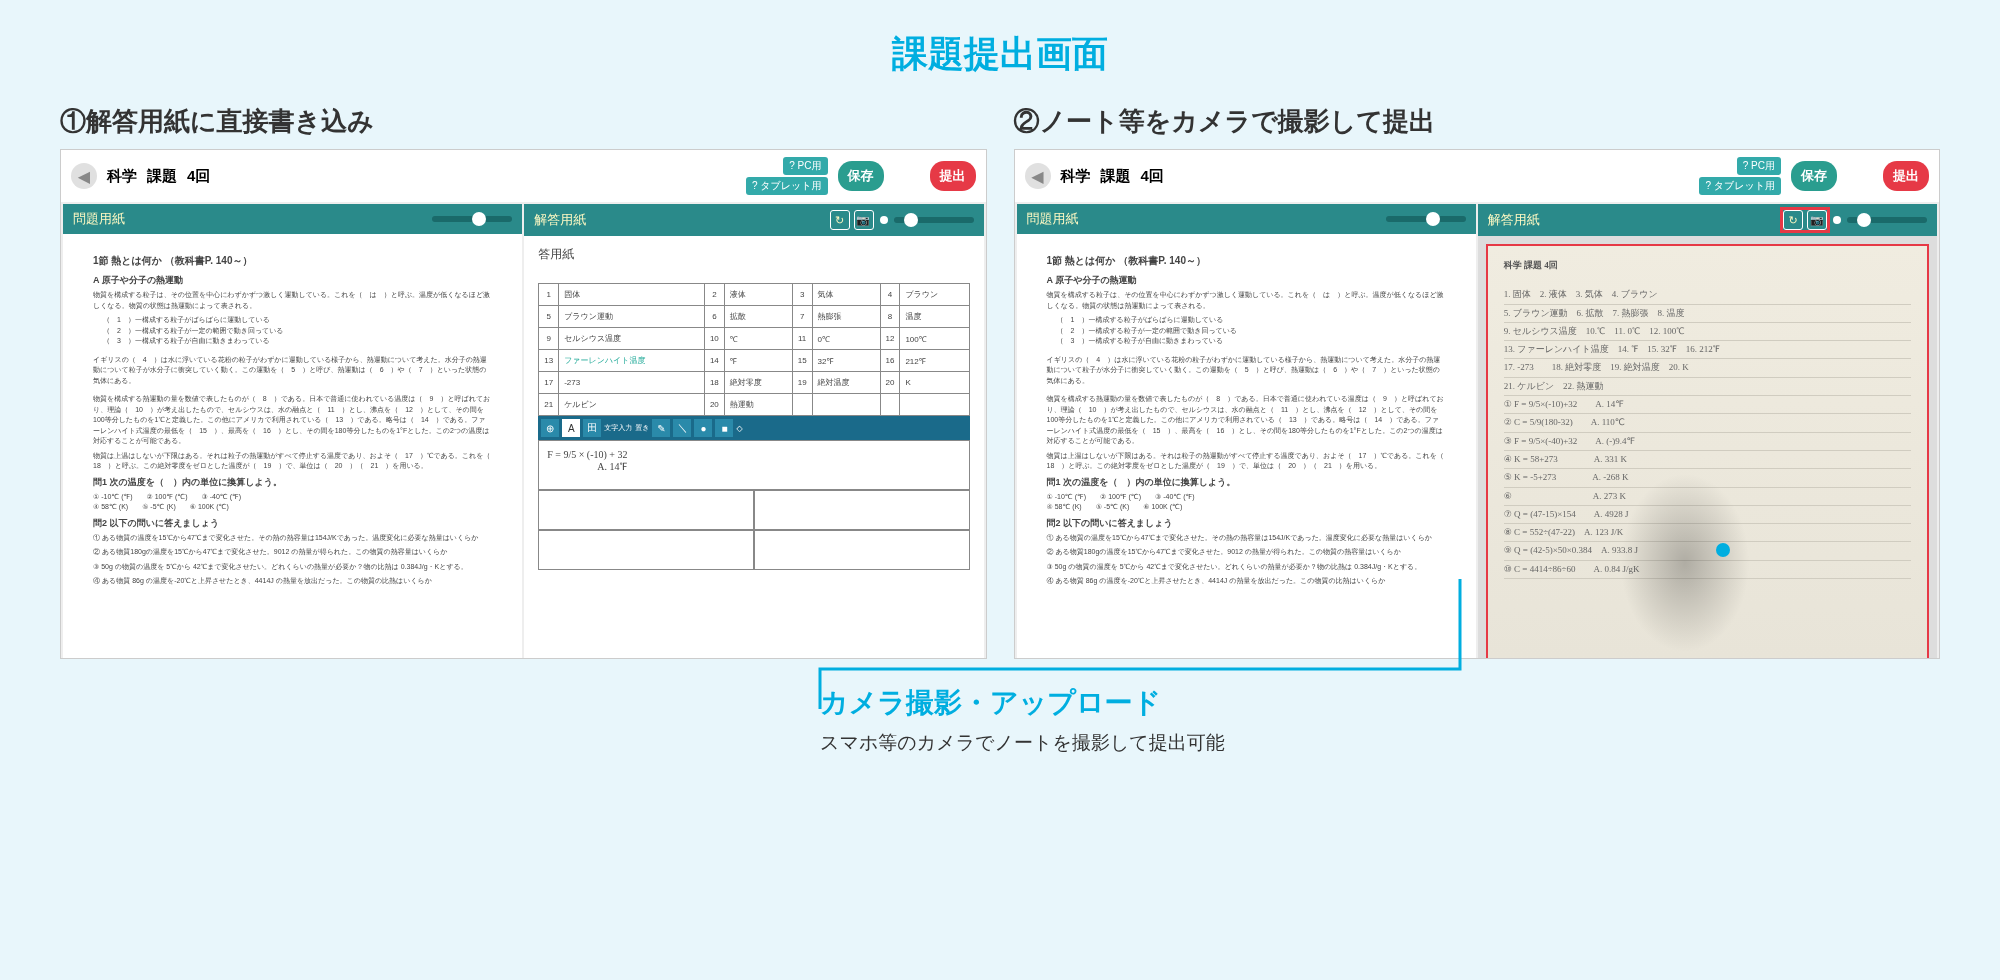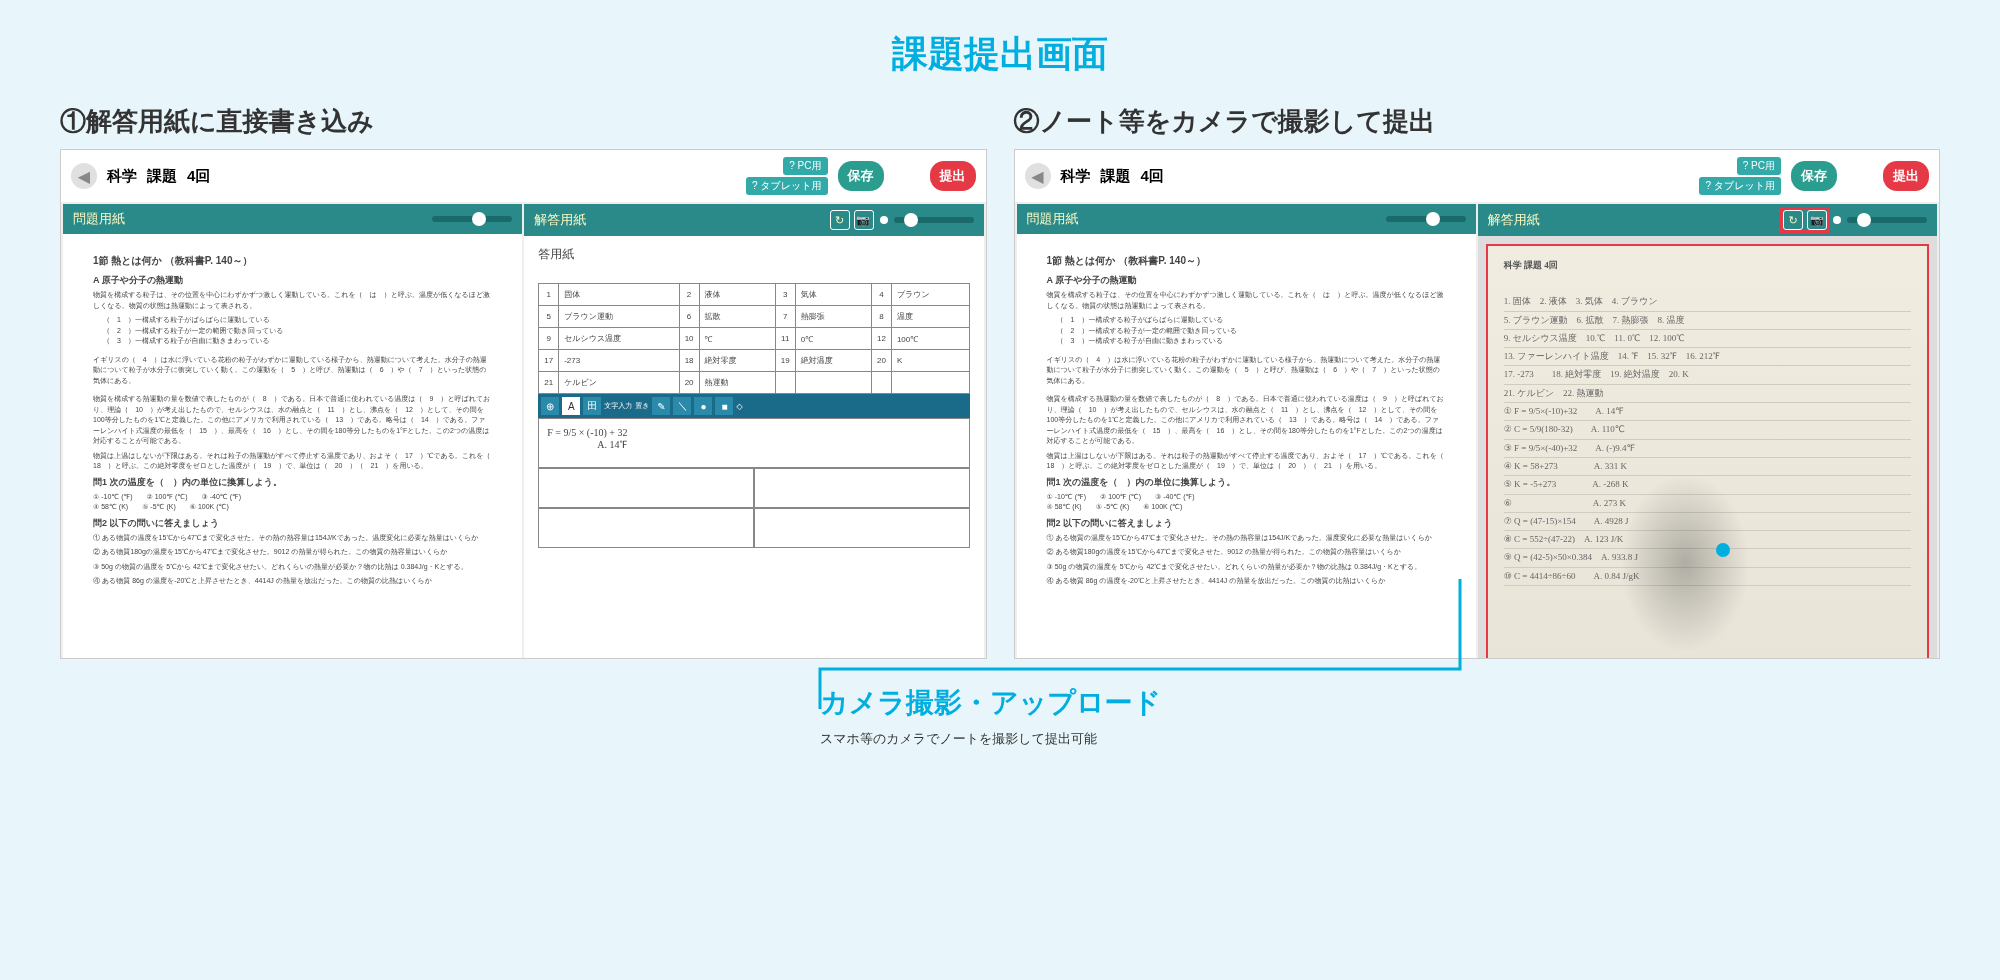--- a/index.html
+++ b/index.html
@@ -40,21 +40,21 @@
 .formula-row { display: flex; }
 .formula-cell { flex: 1; border: 1px solid #888; padding: 8px; font-size: 10px; font-family: serif; height: 50px; }
 .formula-cell.active { border: 3px solid #2a4a9a; }
 .empty-row { display: flex; }
 .empty-cell { flex: 1; border: 1px solid #888; height: 40px; }
 .photo-sheet { position: absolute; left: 8px; right: 8px; top: 8px; bottom: 8px; border: 2px solid #e63946; background: linear-gradient(#f0ece0,#e8e4d8); padding: 12px 16px; font-size: 9px; font-family: serif; color: #666; line-height: 1.7; }
 .photo-sheet .hw-line { border-bottom: 1px solid #d0ccc0; padding: 1px 0; white-space: nowrap; overflow: hidden; }
 .shadow-blob { position: absolute; left: 30%; top: 55%; width: 130px; height: 180px; background: radial-gradient(ellipse, rgba(0,0,0,0.25), transparent 70%); }
 .callout-box { margin-top: 25px; padding-left: 760px; position: relative; }
 .callout-title { color: #00aee0; font-size: 28px; font-weight: bold; margin-bottom: 8px; }
-.callout-desc { font-size: 13px; color: #333; }
+.callout-desc { font-size: 19px; color: #333; }
 .callout-dot { position: absolute; width: 14px; height: 14px; background: #00aee0; border-radius: 50%; }
 .highlight-box { position: absolute; border: 3px solid #e63946; }
 </style>
 </head>
 <body>
 
 <div class="main-title">課題提出画面</div>
 
 <div class="panels">
 
@@ -146,20 +146,30 @@
                     <td class="num">9</td>
                     <td>セルシウス温度</td>
                     <td class="num">10</td>
                     <td>℃</td>
                     <td class="num">11</td>
                     <td>0℃</td>
                     <td class="num">12</td>
                     <td>100℃</td>
                   </tr>
             <tr>
+                    <td class="num">13</td>
+                    <td style="color:#2a9">ファーレンハイト温度</td>
+                    <td class="num">14</td>
+                    <td>℉</td>
+                    <td class="num">15</td>
+                    <td>32℉</td>
+                    <td class="num">16</td>
+                    <td>212℉</td>
+                  </tr>
+            <tr>
                     <td class="num">17</td>
                     <td>-273</td>
                     <td class="num">18</td>
                     <td>絶対零度</td>
                     <td class="num">19</td>
                     <td>絶対温度</td>
                     <td class="num">20</td>
                     <td>K</td>
                   </tr>
             <tr>
@@ -258,21 +268,21 @@
             <div class="icon-box">📷</div>
             <div class="highlight-box" style="left:-3px;top:-3px;right:-3px;bottom:-3px"></div>
           </div>
           <div class="dot"></div>
           <div class="slider-track">
                 <div class="slider-thumb" style="left:10px"></div>
               </div>
         </div>
         <div class="pane-body" style="padding:0;background:#ddd">
           <div class="photo-sheet">
-            <div style="font-weight:bold;color:#555;margin-bottom:20px">科学 課題 4回</div>
+            <div style="font-weight:bold;color:#555;margin-bottom:13px">科学 課題 4回</div>
             <div class="hw-line">1. 固体　2. 液体　3. 気体　4. ブラウン</div>
             <div class="hw-line">5. ブラウン運動　6. 拡散　7. 熱膨張　8. 温度</div>
             <div class="hw-line">9. セルシウス温度　10.℃　11. 0℃　12. 100℃</div>
             <div class="hw-line">13. ファーレンハイト温度　14. ℉　15. 32℉　16. 212℉</div>
             <div class="hw-line">17. -273　　18. 絶対零度　19. 絶対温度　20. K</div>
             <div class="hw-line">21. ケルビン　22. 熱運動</div>
             <div class="hw-line">① F = 9/5×(-10)+32　　A. 14℉</div>
             <div class="hw-line">② C = 5/9(180-32)　　A. 110℃</div>
             <div class="hw-line">③ F = 9/5×(-40)+32　　A. (-)9.4℉</div>
             <div class="hw-line">④ K = 58+273　　　　A. 331 K</div>

